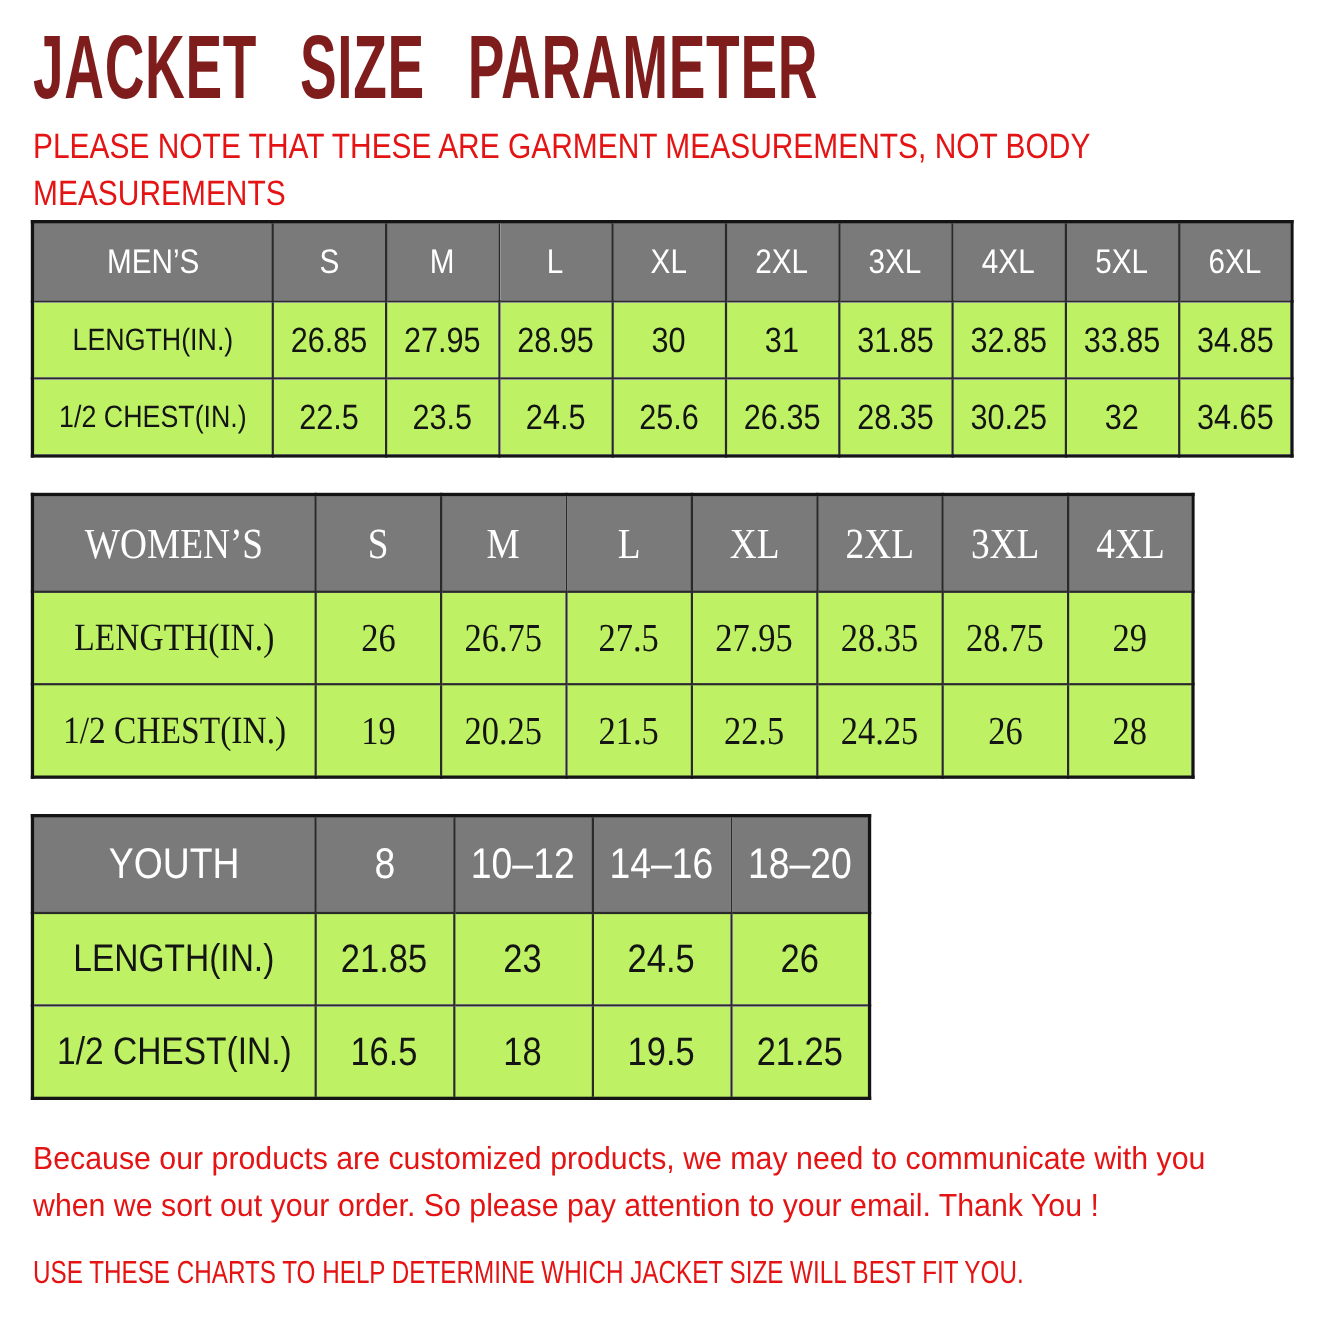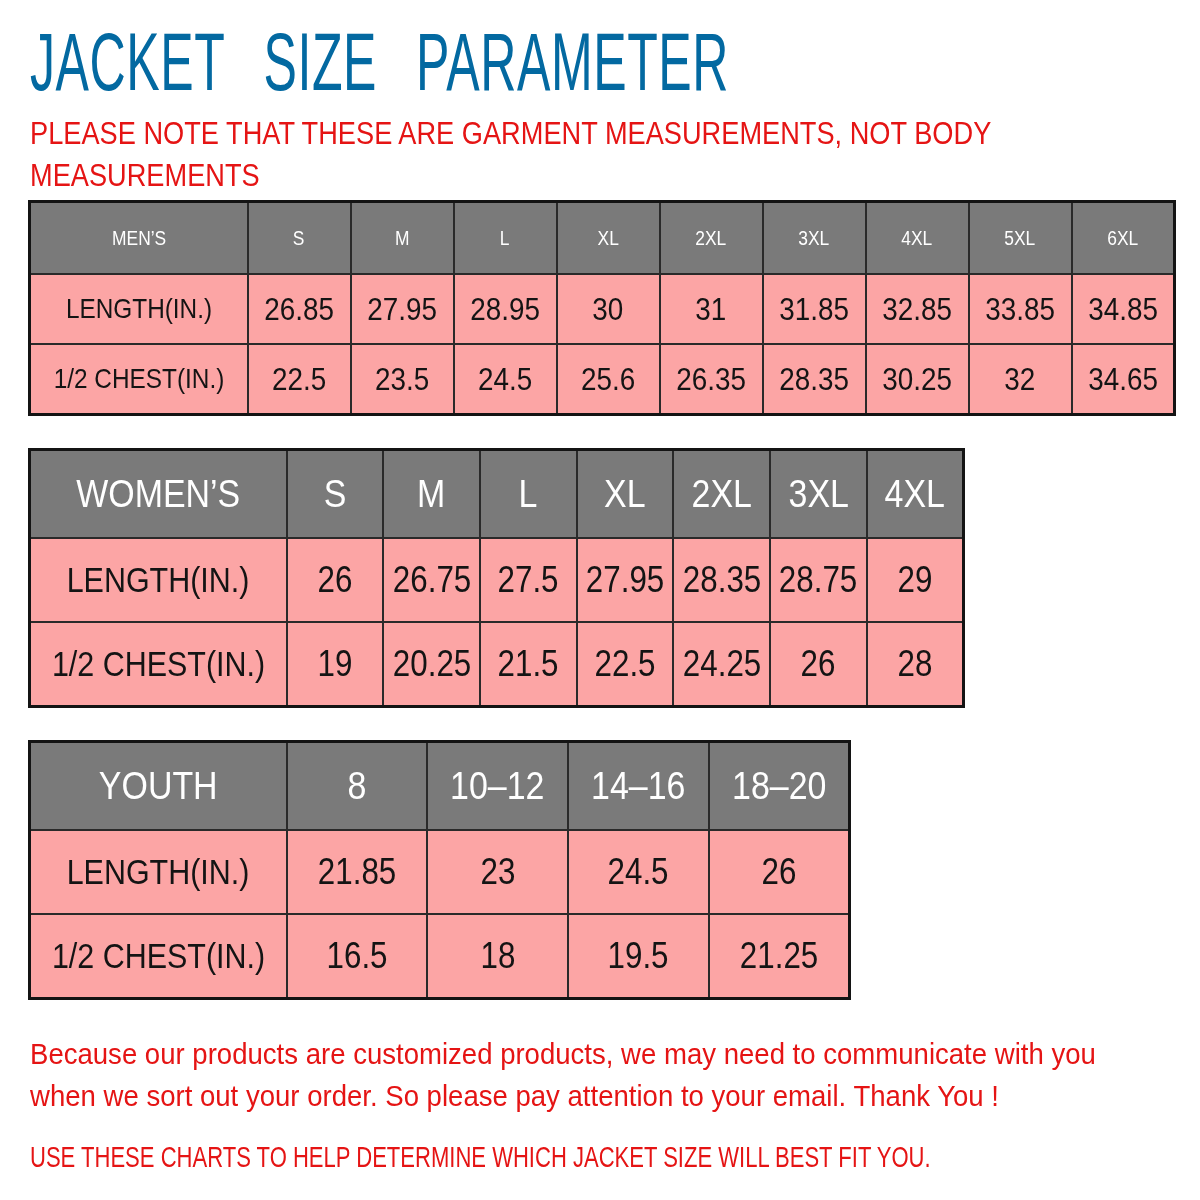--- a/index.html
+++ b/index.html
@@ -11,22 +11,22 @@
     overflow: hidden;
     font-family: "Liberation Sans", sans-serif;
   }
 
   
   h1.page-title {
     margin: 24px 0 0 30px;
     line-height: 0.92;
     height: 78px;
     white-space: nowrap;
-    font-weight: normal;
-    color: #0369a1;
+    font-weight: bold;
+    color: #7f1d1d;
   }
   h1.page-title .tx {
     display: inline-block;
     font-size: 82px;
     letter-spacing: 1px;
     word-spacing: 40px;
     transform: scaleX(0.61);
     transform-origin: 0 50%;
   }
 
@@ -56,41 +56,41 @@
     padding: 0;
     overflow: hidden;
     white-space: nowrap;
   }
   table.sizes th {
     background: #7a7a7a;
     color: #ffffff;
     font-weight: 400;
   }
   table.sizes td {
-    background: #fca5a5;
+    background: #bef264;
     color: #141414;
     font-weight: 400;
   }
   .cv {
     display: inline-block;
     transform: scaleX(0.87);
     transform-origin: 50% 50%;
   }
 
   
   .t-men { width: 1148px; margin-top: 4px; }
   .t-men col.c0 { width: 218px; }
-  .t-men th { height: 70px; font-size: 20px; }
+  .t-men th { height: 70px; font-size: 31px; }
   .t-men td { height: 68px; font-size: 32px; }
   .t-men td.first { font-size: 28px; }
 
   
   .t-women, .t-youth { margin-top: 32px; }
-  .t-women { width: 937px; }
-  .t-youth { width: 823px; }
+  .t-women { width: 1058px; font-family: Liberation Serif, serif; }
+  .t-youth { width: 764px; }
   .t-women col.c0, .t-youth col.c0 { width: 257px; }
   .t-women th, .t-youth th { height: 86px; font-size: 39px; }
   .t-women td, .t-youth td { height: 82px; font-size: 36px; }
   .t-women td.first, .t-youth td.first { font-size: 35px; }
 
   
   .footer-note {
     margin: 34px 0 0 30px;
     color: #e51414;
     font-size: 29px;

